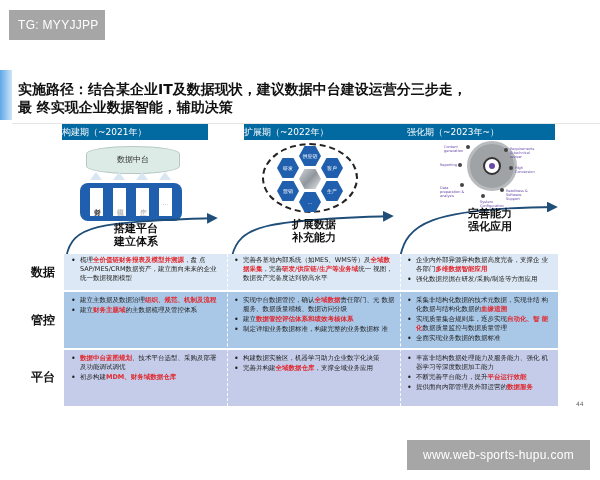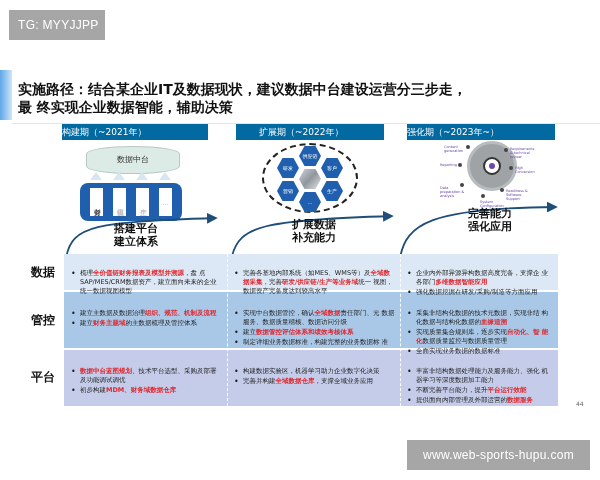--- a/index.html
+++ b/index.html
@@ -88,21 +88,21 @@
   .stage-caption {
     position: absolute; font-size: 11px; font-weight: bold; text-align: center; line-height: 13px; color: #111;
   }
 
   
   .row-label {
     position: absolute; left: 20px; width: 46px; font-size: 12px; font-weight: bold;
     text-align: center; color: #111;
   }
   .cell {
-    position: absolute; font-size: 6.5px; line-height: 9px; color: #222; padding: 15px 4px 2px 4px;
+    position: absolute; font-size: 6.5px; line-height: 9px; color: #222; padding: 2px 4px 2px 4px;
   }
   .cell ul { list-style: none; }
   .cell li { position: relative; padding-left: 10px; margin-bottom: 1px; }
   .cell li::before { content: "•"; position: absolute; left: 1px; top: 0; font-size: 8px; }
   .hl { color: #e0282e; font-weight: bold; }
   .row-data { background: #dce8f5; }
   .row-ctrl { background: #a9c8e8; }
   .row-plat { background: #c4cce9; }
   .vsep { position: absolute; width: 0; border-left: 1px dashed #fff; }
   .page-num { position: absolute; left: 576px; top: 400px; font-size: 6px; color: #666; }
@@ -113,21 +113,21 @@
 <div class="wm-top">TG: MYYJJPP</div>
 
 <div class="title-accent"></div>
 <div class="title">
   <span class="line">实施路径：结合某企业IT及数据现状，建议数据中台建设运营分三步走，</span>
   <span class="line">最  终实现企业数据智能，辅助决策</span>
 </div>
 <div class="slide-sep"></div>
 
 <div class="phase-bar" style="left:62px;width:146px;">构建期（~2021年）</div>
-<div class="phase-bar" style="left:236px;width:148px;padding-left:23px;">扩展期（~2022年）</div>
+<div class="phase-bar" style="left:244px;width:166px;">扩展期（~2022年）</div>
 <div class="phase-bar" style="left:407px;width:148px;">强化期（~2023年~）</div>
 
 <div>
   <div class="db-cyl">数据中台</div>
   <div class="arrow-up" style="left:90px;"></div>
   <div class="arrow-up" style="left:113px;"></div>
   <div class="arrow-up" style="left:136px;"></div>
   <div class="arrow-up" style="left:159px;"></div>
   <div class="sys-box">
     <div class="sys-cell" style="left:10px;">财务</div>

